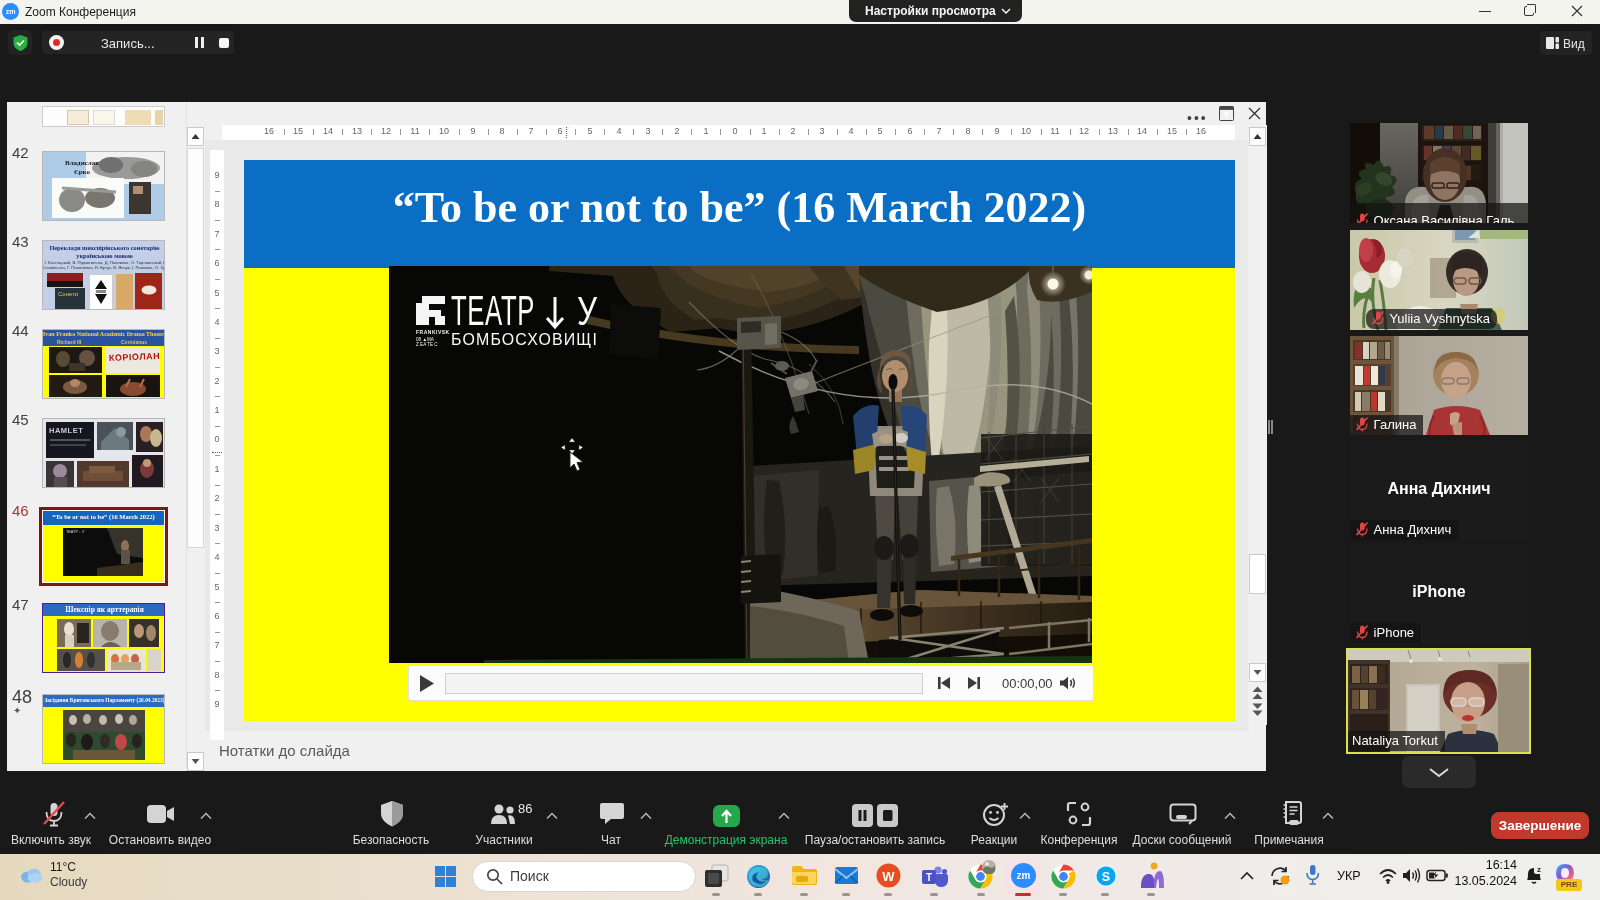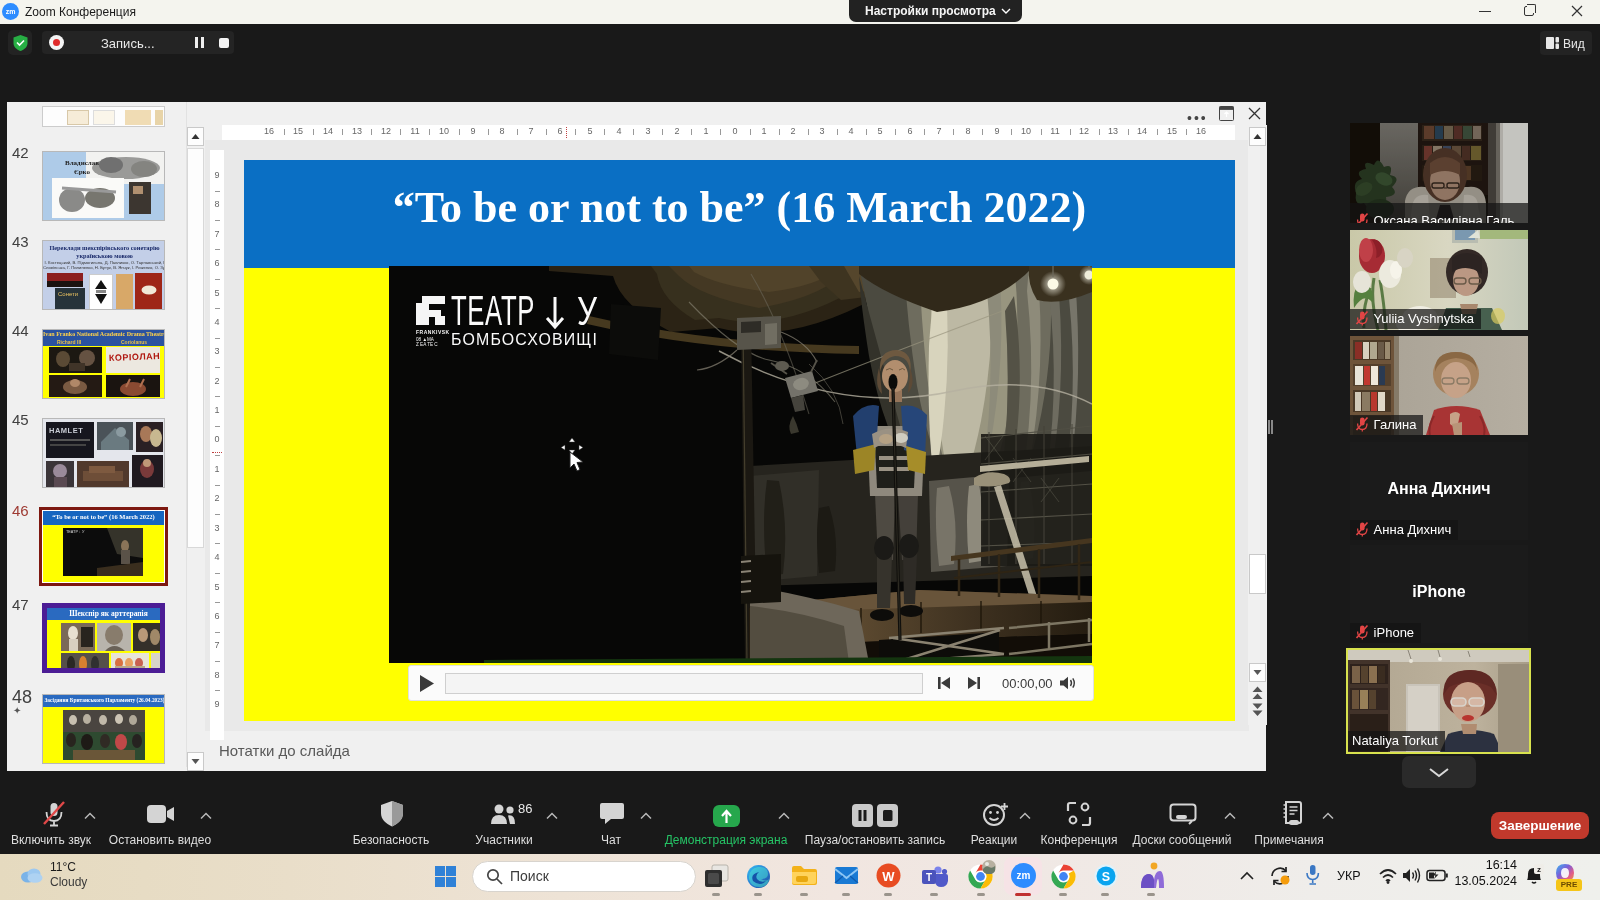--- a/index.html
+++ b/index.html
@@ -181,21 +181,21 @@
           <svg class="abs" style="left:24px;top:17px;" width="76" height="48">
               <path d="M40 0 L76 0 L76 30 L50 26 z" fill="#35332a"></path>
               <ellipse cx="58" cy="18" rx="4" ry="6" fill="#8a7458"></ellipse>
               <rect x="54" y="22" width="9" height="14" fill="#5a5248"></rect>
               <path d="M30 40 L76 34 L76 48 L30 48 z" fill="#3a2e1e"></path>
             </svg>
         </div>
       </div>
 
       <div class="abs" style="left:5px;top:494px;font-size:15px;color:#404040;">47</div>
-      <div class="abs" style="left:35px;top:501px;width:123px;height:70px;background:#ffff00;border:5px solid #4c1d95;overflow:hidden;">
+      <div class="abs" style="left:35px;top:501px;width:123px;height:70px;background:#ffff00;border:1px solid #4c1d95;overflow:hidden;">
         <div class="abs" style="left:0;top:0;width:123px;height:12px;background:#2a6ac0;"></div>
         <div class="abs" style="left:0;top:1px;width:123px;font-family:'Liberation Serif',serif;font-weight:bold;font-size:7.5px;color:#fff;text-align:center;">Шекспір як арттерапія</div>
         <div class="abs" style="left:14px;top:15px;width:34px;height:28px;background:#8a7a68;"></div>
         <svg class="abs" style="left:14px;top:15px;" width="34" height="28">
             <rect width="34" height="28" fill="#7a6a58"></rect>
             <ellipse cx="12" cy="10" rx="5" ry="7" fill="#e8e0d0"></ellipse>
             <rect x="8" y="16" width="9" height="12" fill="#d8d0c0"></rect>
             <rect x="20" y="4" width="12" height="20" fill="#28241e"></rect>
           </svg>
         <div class="abs" style="left:50px;top:15px;width:34px;height:28px;background:#b8b4ac;"></div>
@@ -667,21 +667,21 @@
 <ellipse cx="58" cy="94" rx="12" ry="9" fill="#f4f2e8"></ellipse>
 <ellipse cx="117" cy="42" rx="21" ry="23" fill="#332926"></ellipse>
 <ellipse cx="116" cy="50" rx="13" ry="16" fill="#bb9883"></ellipse>
 <path d="M102 42 Q117 33 132 44 L132 28 Q117 18 102 28 z" fill="#2c2422"></path>
 <rect x="104" y="48" width="12" height="6" rx="3" fill="none" stroke="#6a5a48" stroke-width="1.4"></rect>
 <rect x="119" y="48" width="12" height="6" rx="3" fill="none" stroke="#6a5a48" stroke-width="1.4"></rect>
 <path d="M88 100 L96 78 L142 78 L152 100 z" fill="#47604f"></path>
 <path d="M110 74 L112 84 L126 84 L128 74 z" fill="#a8886e"></path>
 <ellipse cx="148" cy="86" rx="7" ry="8" fill="#d8cc60" opacity="0.7"></ellipse>
 </svg>
-  <div class="abs" style="left:0px;top:79px;height:20px;background:rgba(20,20,20,0.72);color:#fff;font-size:13px;line-height:20px;padding:0 7px 0 4px;white-space:nowrap;"><svg width="16" height="16" viewBox="0 0 16 16" style="vertical-align:-3px;">
+  <div class="abs" style="left:16px;top:79px;height:20px;background:rgba(20,20,20,0.72);color:#fff;font-size:13px;line-height:20px;padding:0 7px 0 4px;white-space:nowrap;border-radius:8px;"><svg width="16" height="16" viewBox="0 0 16 16" style="vertical-align:-3px;">
             <rect x="6" y="1.5" width="4.6" height="8" rx="2.3" fill="#e24545"></rect>
             <path d="M3.6 7.5 q0 6 4.7 6 q4.7 0 4.7-6 M8.3 13.5 v2" stroke="#e24545" stroke-width="1.3" fill="none"></path>
             <path d="M2.5 14 L13.5 1.5" stroke="#e24545" stroke-width="1.6"></path>
           </svg> Yuliia Vyshnytska</div>
   </div>
   <div class="abs" style="left:1350px;top:336px;width:178px;height:99px;overflow:hidden;">
   <svg width="178" height="99" viewBox="0 0 178 99">
 <defs>
             <linearGradient id="t3g" x1="0" y1="0" x2="1" y2="0">
               <stop offset="0" stop-color="#a8a194"></stop>

